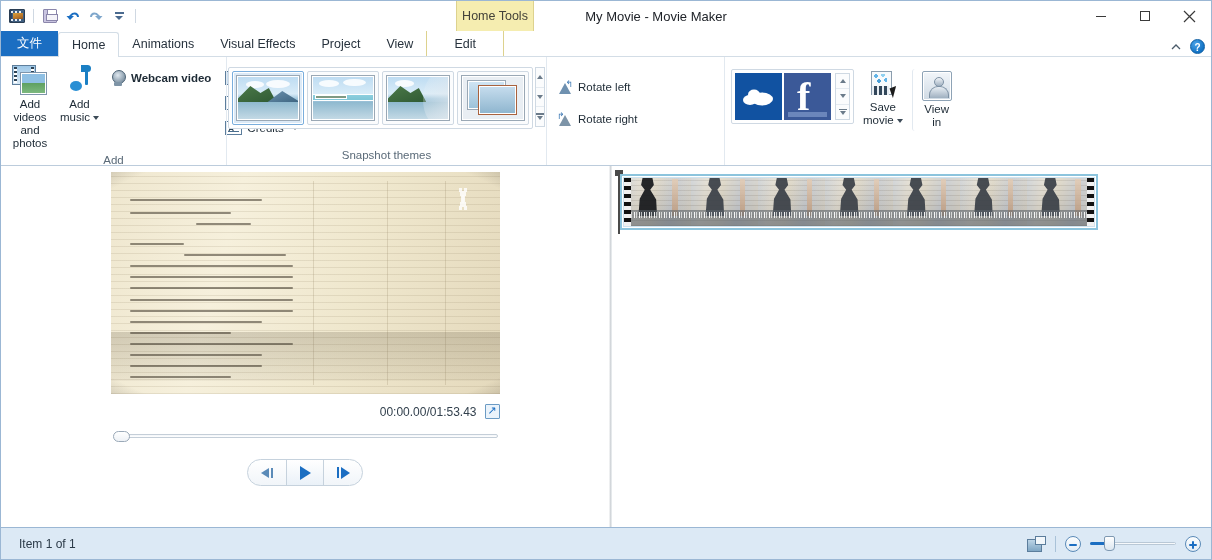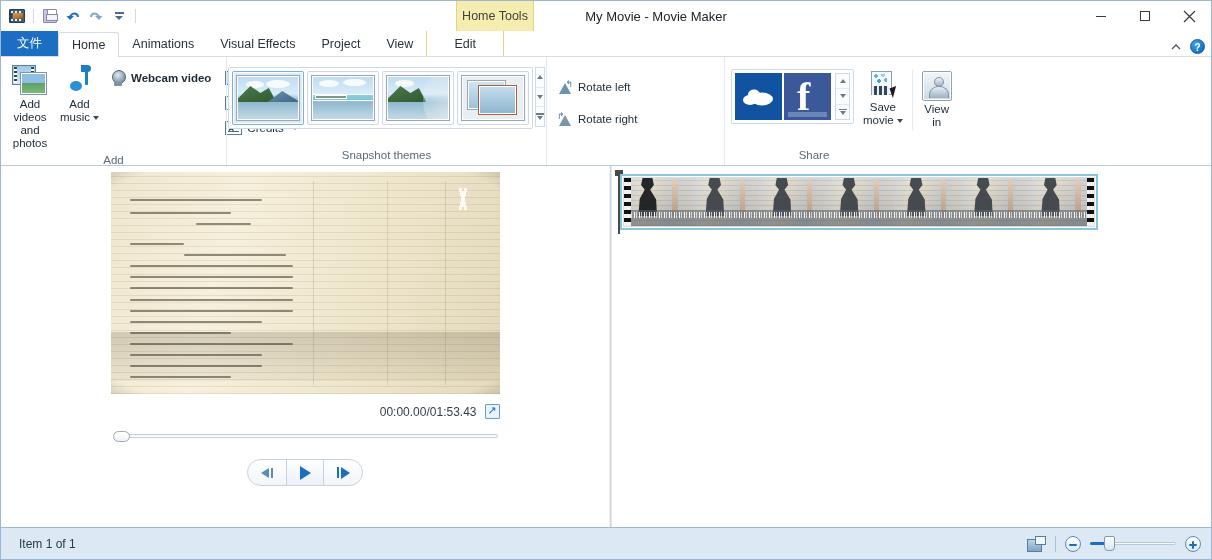--- a/index.html
+++ b/index.html
@@ -860,21 +860,20 @@
             <div class="lbl">movie</div>
             <div class="caret-dn"></div>
           </div>
         </div>
         <div class="bigbtn" style="width:50px; border-left:1px solid #e2e9f0; padding-left:9px;">
           <div class="signin-ic"></div>
           <div class="lbl" style="margin-top:2px">View</div>
           <div class="lbl">in</div>
         </div>
       </div>
-      <div class="group-label" style="width:178px">Share</div>
     </div>
   </div>
 
   <div class="main">
 
     <div class="preview-pane">
       <div class="monitor">
         <div class="letter">
           <div class="vline" style="left:52%"></div>
           <div class="vline" style="left:71%"></div>

